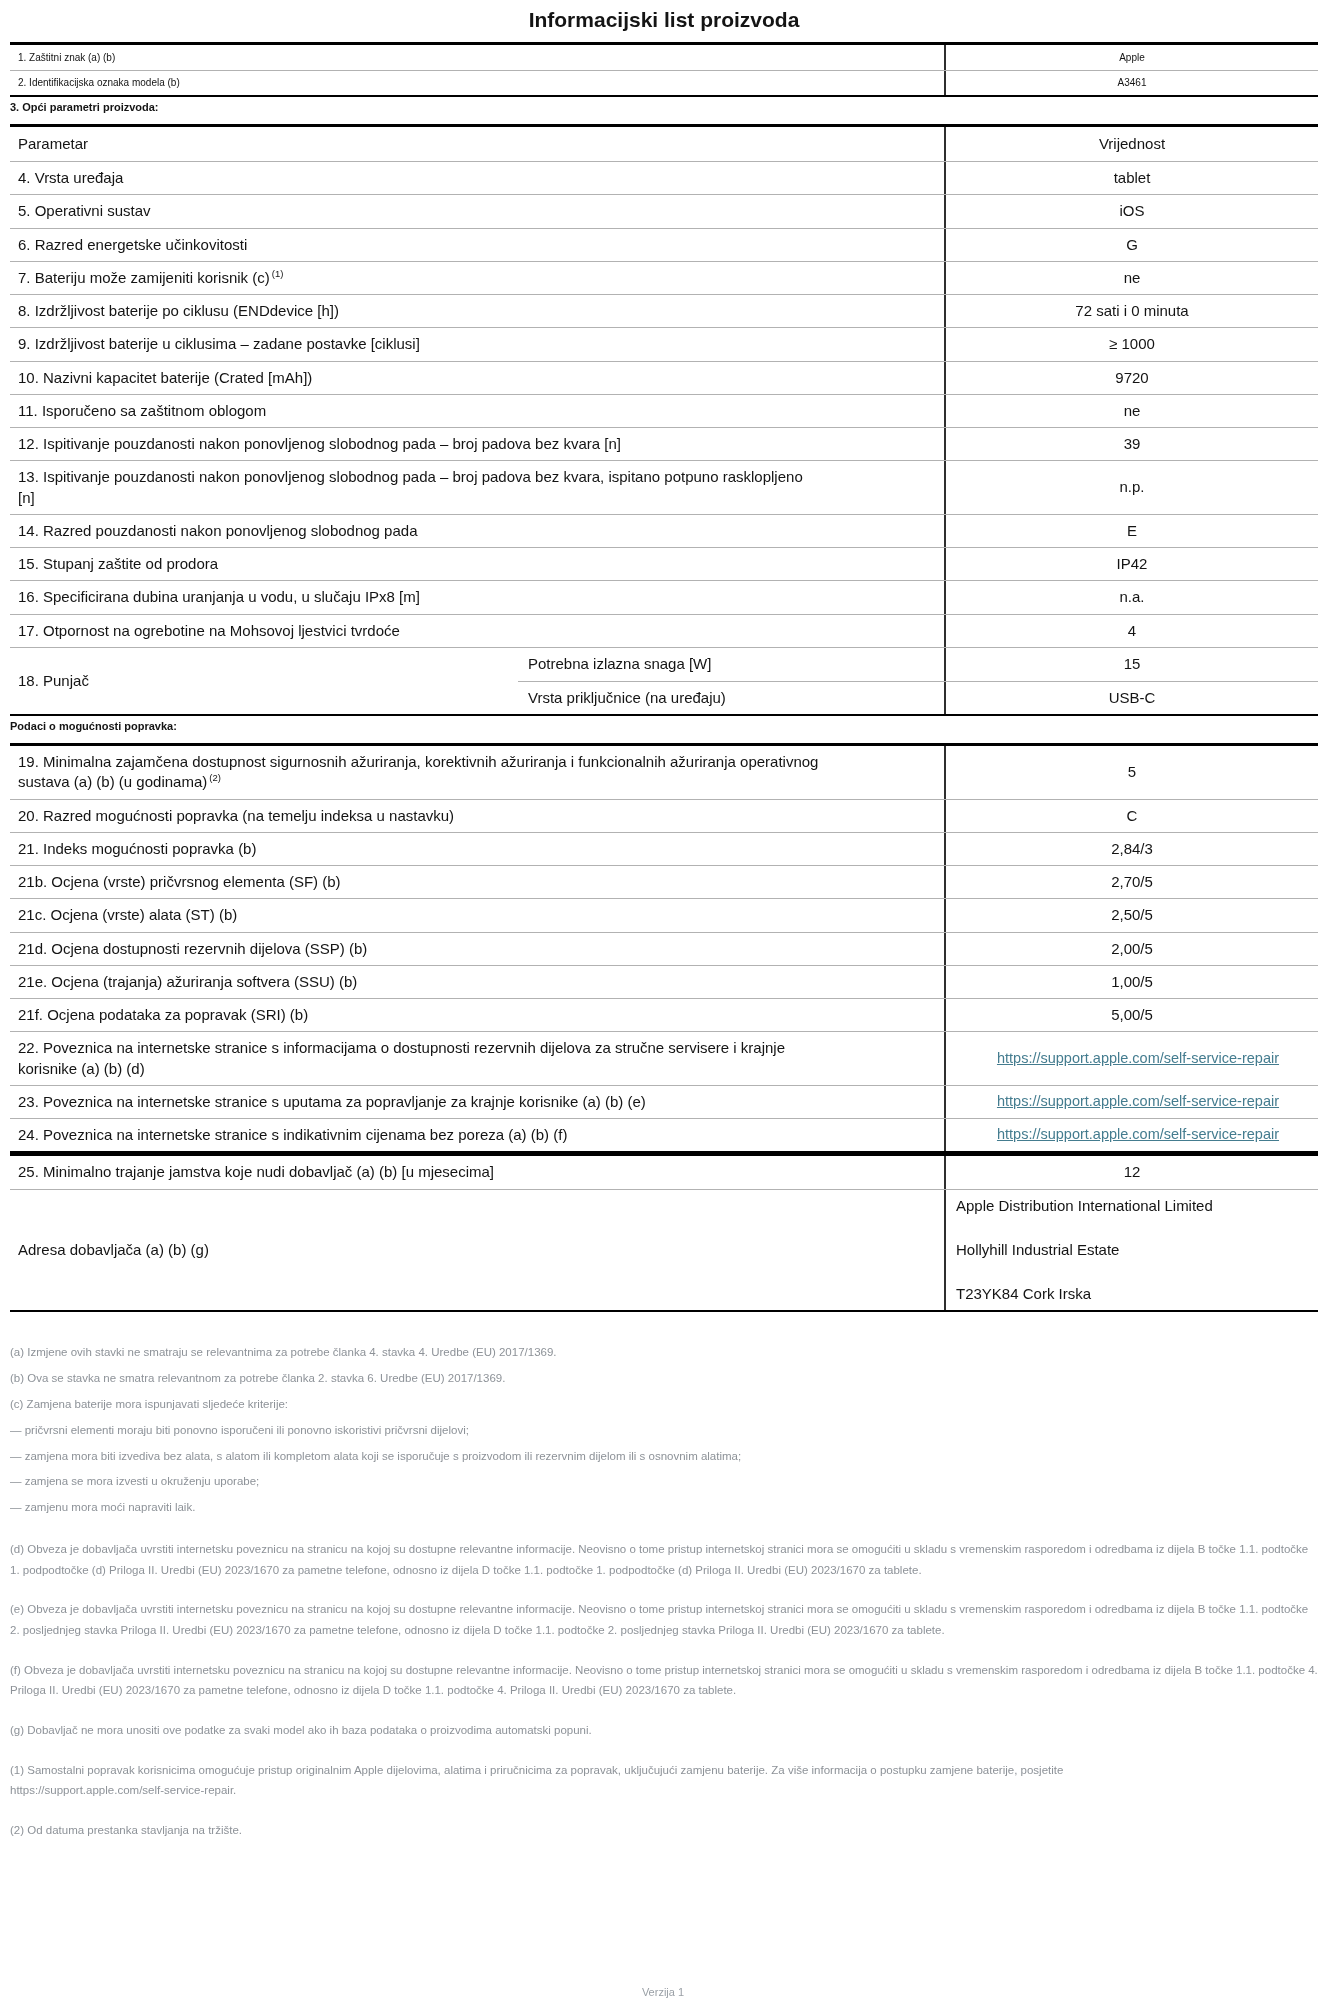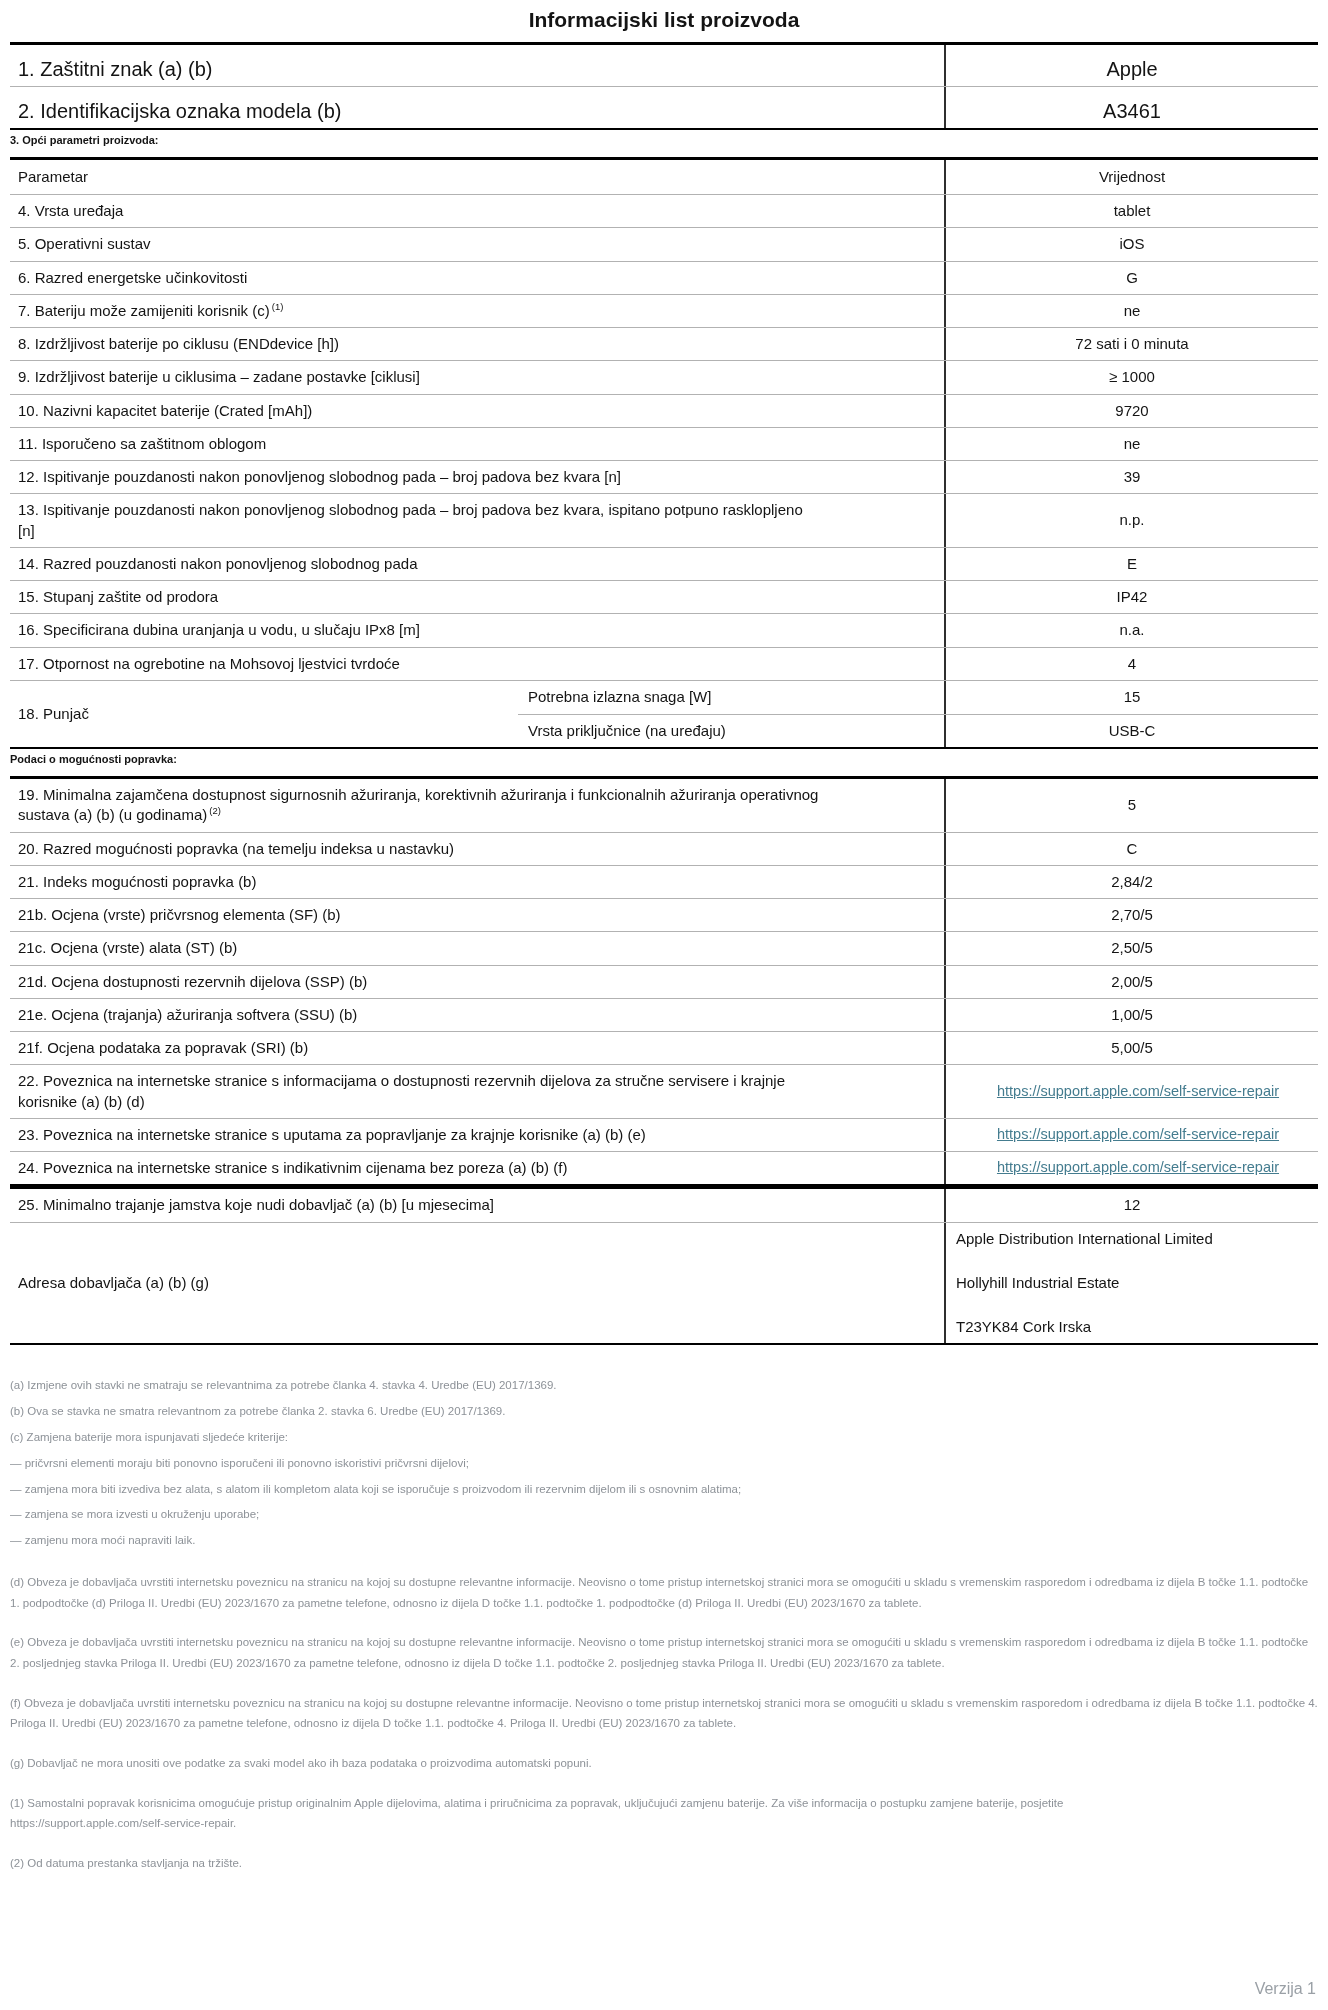--- a/index.html
+++ b/index.html
@@ -17,40 +17,40 @@
   .lbl { display: flex; flex-direction: column; justify-content: center; padding: 6px 16px 6px 8px; font-size: 15px; line-height: 1.35; }
   .line { display: block; }
   sup.fnref { font-size: 9.5px; vertical-align: super; margin-left: 2px; }
 
   .val { border-left: 2px solid #2f2f2f; display: flex; flex-direction: column; align-items: center; justify-content: center; text-align: right; padding: 6px 8px; font-size: 15px; line-height: 1.35; }
   .val.left { align-items: flex-start; text-align: left; padding-left: 10px; gap: 24px; }
 
   a.link { color: var(--link, #447c8f); text-decoration: underline; font-size: 14.5px; cursor: pointer; word-break: break-all; margin-left: 12px; }
 
   .tbl-id .trow { min-height: 25px; }
-  .tbl-id .lbl, .tbl-id .val { padding-top: 11px; padding-bottom: 3px; font-size: 20px; }
+  .tbl-id .lbl, .tbl-id .val { padding-top: 3px; padding-bottom: 3px; font-size: 10px; }
 
   .tbl-main .trow { min-height: 32px; }
   .trow.hdr { min-height: 34px; }
 
   
   .trow-split { display: grid; grid-template-columns: 1fr 800px; border-top: 1px solid #b2b2b2; }
   .subrows { display: flex; flex-direction: column; }
   .subrow { display: grid; grid-template-columns: 1fr 374px; min-height: 33px; flex: 1; }
   .subrow + .subrow { border-top: 1px solid #b2b2b2; }
   .subrow .lbl { padding-left: 10px; }
 
   .addr-row { min-height: 70px; }
 
   .footnotes { margin-top: 32px; font-size: 11.5px; color: var(--fn, #8d9298); line-height: 1.55; }
   .fn { margin: 0 0 8px 0; }
   .fn-para { margin: 19px 0 0 0; line-height: 1.8; }
   .fn-first-para { margin-top: 22px; }
 
-  .version { margin-top: auto; text-align: right; font-size: 16px; color: #9aa0a6; padding: 12px 2px 4px 0; }
+  .version { margin-top: auto; text-align: center; font-size: 11px; color: #9aa0a6; padding: 12px 2px 4px 0; }
 </style>
 </head>
 <body>
 
 <div class="page">
 
   <h1 class="title">Informacijski list proizvoda</h1>
 
   <section class="tbl tbl-id">
     <div class="trow">
@@ -240,21 +240,21 @@
         </div>
       <div class="val">
           <span class="line">C</span>
         </div>
     </div>
     <div class="trow">
       <div class="lbl">
           <span class="line">21. Indeks mogućnosti popravka (b)</span>
         </div>
       <div class="val">
-          <span class="line">2,84/2</span>
+          <span class="line">2,84/3</span>
         </div>
     </div>
     <div class="trow">
       <div class="lbl">
           <span class="line">21b. Ocjena (vrste) pričvrsnog elementa (SF) (b)</span>
         </div>
       <div class="val">
           <span class="line">2,70/5</span>
         </div>
     </div>

